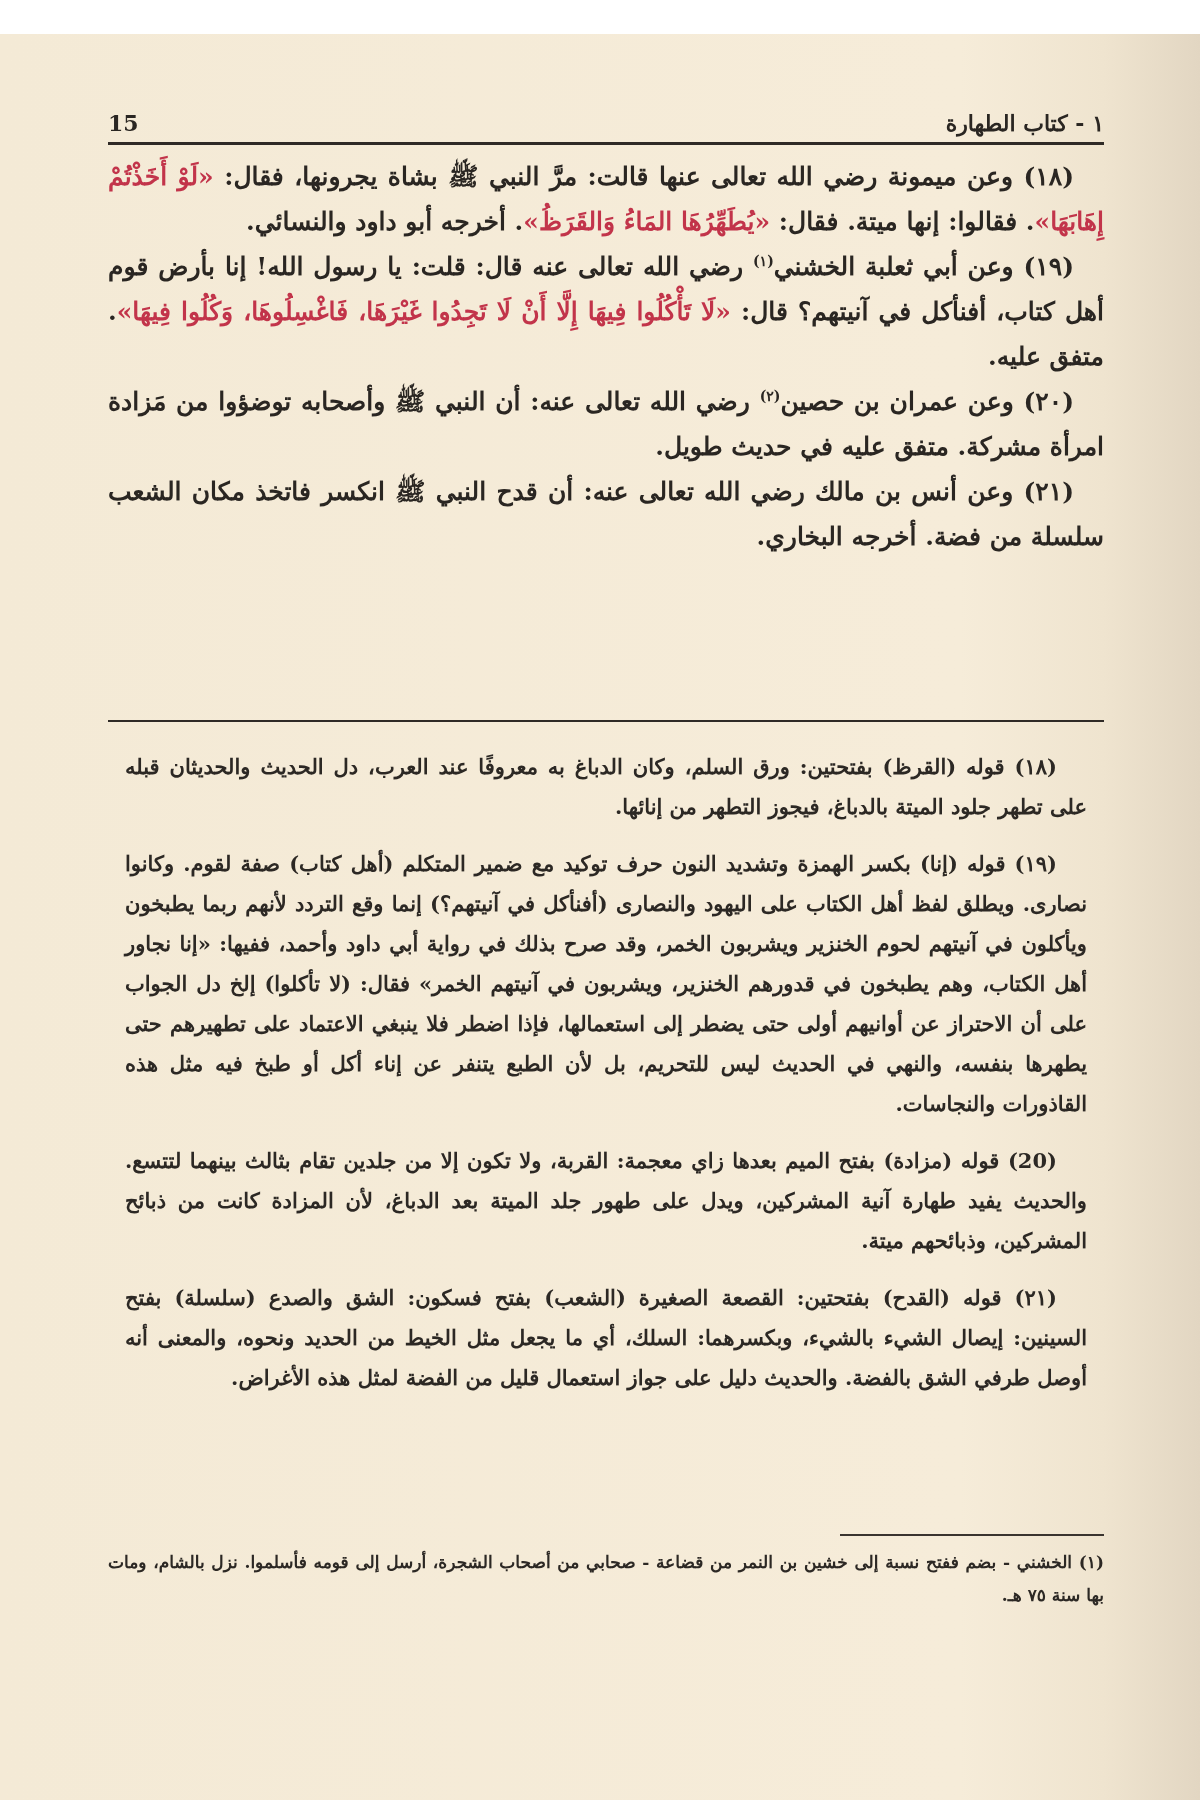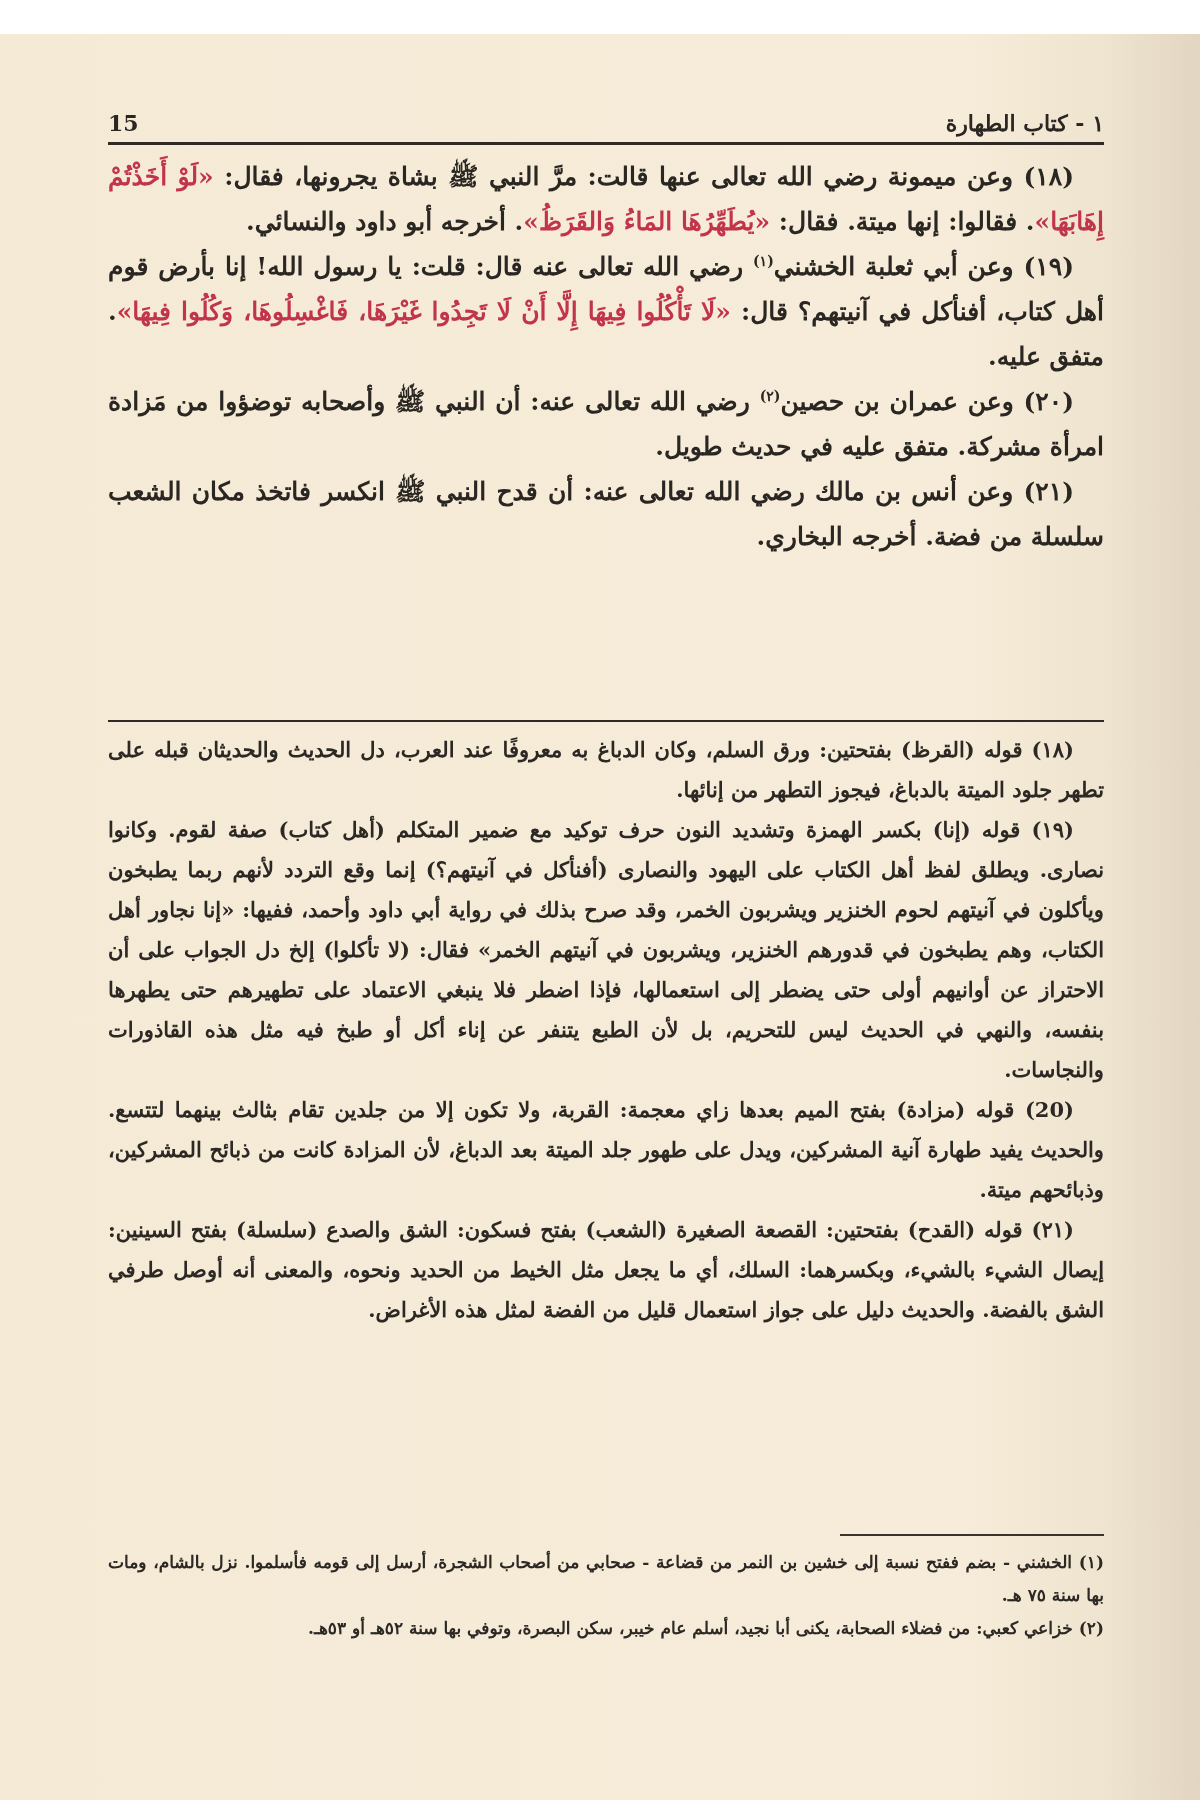--- a/index.html
+++ b/index.html
@@ -27,21 +27,21 @@
   }
   .main { top:120px; font-size:25px; line-height:45px; font-weight:bold; }
   .main p { margin:0; }
   .indent { text-indent:30px; }
   .red { color:#c2344a; }
   .fnref { font-size:14px; vertical-align:super; line-height:0; }
   .mid-rule {
     position:absolute; top:686px; left:108px; width:996px; height:2px; background:#2f2a26;
   }
   .comm { top:696px; font-size:21px; line-height:40px; font-weight:bold; color:#2c2824; }
-  .comm p { margin:0; }
+  .comm p { margin:17px; }
   .fn-rule {
     position:absolute; top:1500px; left:840px; width:264px; height:2px; background:#3a342f;
   }
   .fns { top:1512px; font-size:17px; line-height:33px; font-weight:bold; color:#2c2824; }
   .fns p { margin:0; }
   .fn-cont { padding-right:30px; }
 </style>
 </head>
 <body>
 
@@ -74,16 +74,15 @@
     <p class="indent">(١٨) قوله (القرظ) بفتحتين: ورق السلم، وكان الدباغ به معروفًا عند العرب، دل الحديث والحديثان قبله على تطهر جلود الميتة بالدباغ، فيجوز التطهر من إنائها.</p>
     <p class="indent">(١٩) قوله (إنا) بكسر الهمزة وتشديد النون حرف توكيد مع ضمير المتكلم (أهل كتاب) صفة لقوم. وكانوا نصارى. ويطلق لفظ أهل الكتاب على اليهود والنصارى (أفنأكل في آنيتهم؟) إنما وقع التردد لأنهم ربما يطبخون ويأكلون في آنيتهم لحوم الخنزير ويشربون الخمر، وقد صرح بذلك في رواية أبي داود وأحمد، ففيها: «إنا نجاور أهل الكتاب، وهم يطبخون في قدورهم الخنزير، ويشربون في آنيتهم الخمر» فقال: (لا تأكلوا) إلخ دل الجواب على أن الاحتراز عن أوانيهم أولى حتى يضطر إلى استعمالها، فإذا اضطر فلا ينبغي الاعتماد على تطهيرهم حتى يطهرها بنفسه، والنهي في الحديث ليس للتحريم، بل لأن الطبع يتنفر عن إناء أكل أو طبخ فيه مثل هذه القاذورات والنجاسات.</p>
     <p class="indent">(20) قوله (مزادة) بفتح الميم بعدها زاي معجمة: القربة، ولا تكون إلا من جلدين تقام بثالث بينهما لتتسع. والحديث يفيد طهارة آنية المشركين، ويدل على طهور جلد الميتة بعد الدباغ، لأن المزادة كانت من ذبائح المشركين، وذبائحهم ميتة.</p>
     <p class="indent">(٢١) قوله (القدح) بفتحتين: القصعة الصغيرة (الشعب) بفتح فسكون: الشق والصدع (سلسلة) بفتح السينين: إيصال الشيء بالشيء، وبكسرهما: السلك، أي ما يجعل مثل الخيط من الحديد ونحوه، والمعنى أنه أوصل طرفي الشق بالفضة. والحديث دليل على جواز استعمال قليل من الفضة لمثل هذه الأغراض.</p>
   </div>
 
   <div class="fn-rule"></div>
 
   <div class="content fns">
     <p>(١) الخشني - بضم ففتح نسبة إلى خشين بن النمر من قضاعة - صحابي من أصحاب الشجرة، أرسل إلى قومه فأسلموا. نزل بالشام، ومات بها سنة ٧٥ هـ.</p>
-    <p>(٢) خزاعي كعبي: من فضلاء الصحابة، يكنى أبا نجيد، أسلم عام خيبر، سكن البصرة، وتوفي بها سنة ٥٢هـ أو ٥٣هـ.</p>
   </div>
 
 </div>
 
 </body></html>

